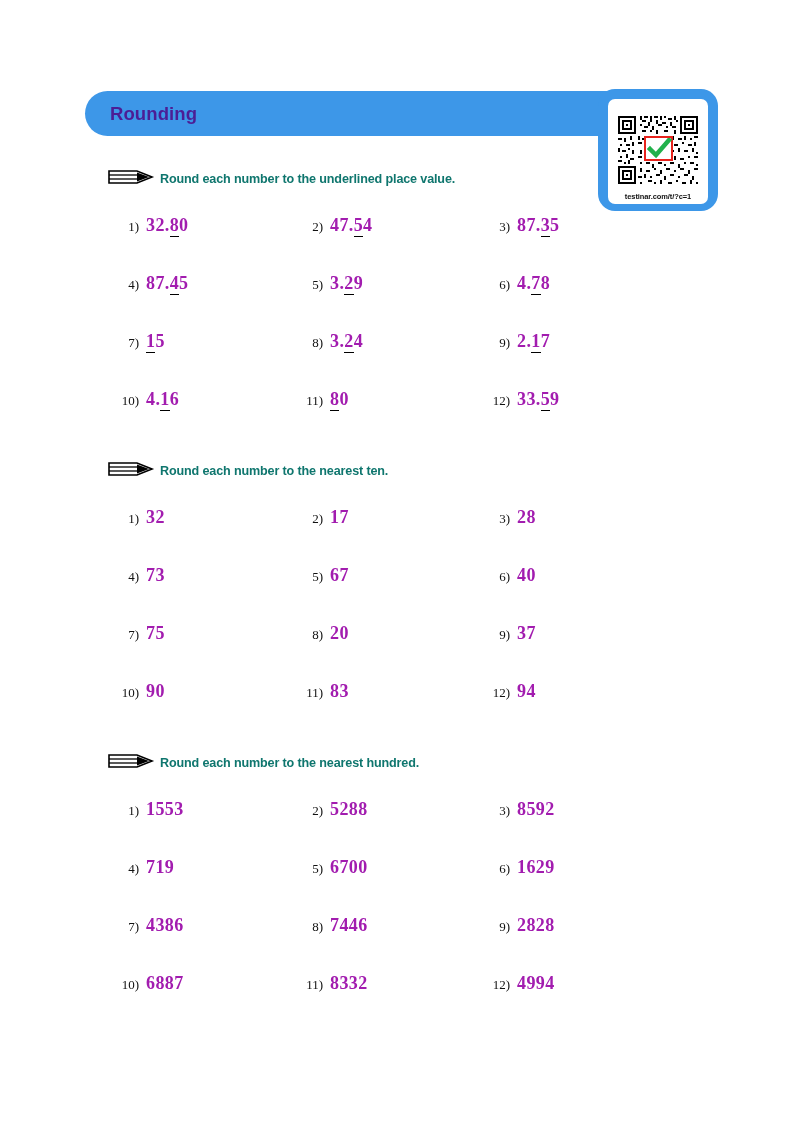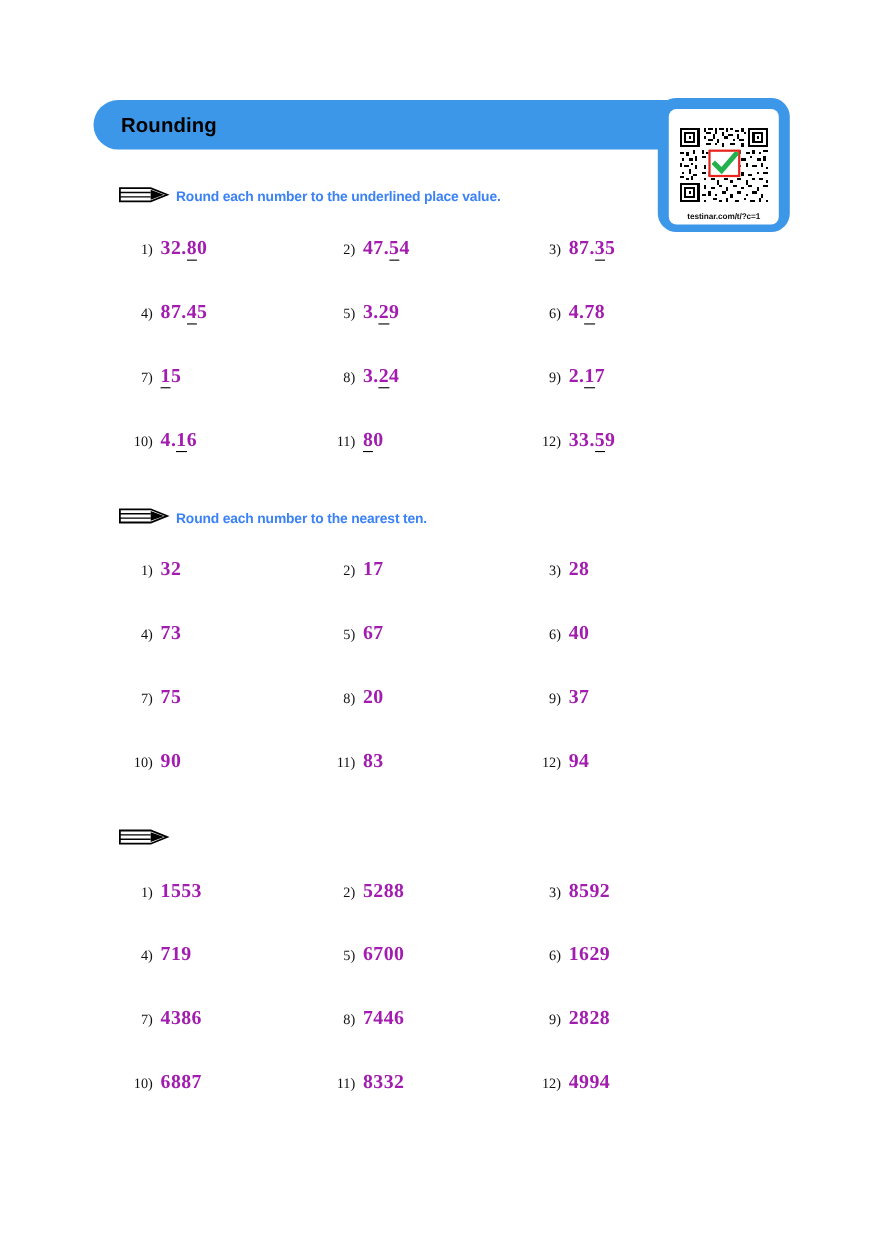--- a/index.html
+++ b/index.html
@@ -36,21 +36,21 @@
     height: 45px;
     background: #3d97e8;
     border-radius: 23px 8px 8px 23px;
   }
   .header-title {
     position: absolute;
     left: 25px;
     top: 0;
     height: 45px;
     line-height: 45px;
-    color: #000000;
+    color: #4c1d95;
     font-size: 18.5px;
     font-weight: bold;
     letter-spacing: .1px;
     white-space: nowrap;
   }
 
   
   .qr-badge {
     position: absolute;
     left: 513px;
@@ -120,21 +120,21 @@
   }
   .pencil-icon {
     width: 48px;
     height: 20px;
     flex: 0 0 auto;
   }
   .section-label {
     margin-left: 5px;
     font-size: 12.6px;
     font-weight: bold;
-    color: #3b82f6;
+    color: #0f766e;
     white-space: nowrap;
     letter-spacing: -.15px;
   }
 
   
   .problems {
     position: absolute;
     left: 0;
     width: 793px;
   }
@@ -476,20 +476,21 @@
         </div>
       </div>
       <div class="section" style="top: 752px;">
         <div class="section-head">
           <span><svg class="pencil-icon" viewBox="0 0 48 20">
               <path d="M2 4 H30 L45 10 L30 16 H2 Z" fill="#ffffff" stroke="#000000" stroke-width="1.6"></path>
               <line x1="2" y1="8" x2="30" y2="8" stroke="#000000" stroke-width="1.3"></line>
               <line x1="2" y1="12" x2="30" y2="12" stroke="#000000" stroke-width="1.3"></line>
               <path d="M30 5.5 L42 10 L30 14.5 Z" fill="#000000"></path>
             </svg></span>
+          <span class="section-label">Round each number to the nearest hundred.</span>
         </div>
         <div class="problems" style="top: 47px;">
           <div class="prow" style="height: 58px;">
             <div class="cell c0">
               <span class="idx">1)</span>
               <span class="val"><span>1553</span><span></span></span>
             </div>
             <div class="cell c1">
               <span class="idx">2)</span>
               <span class="val"><span>5288</span><span></span></span>

